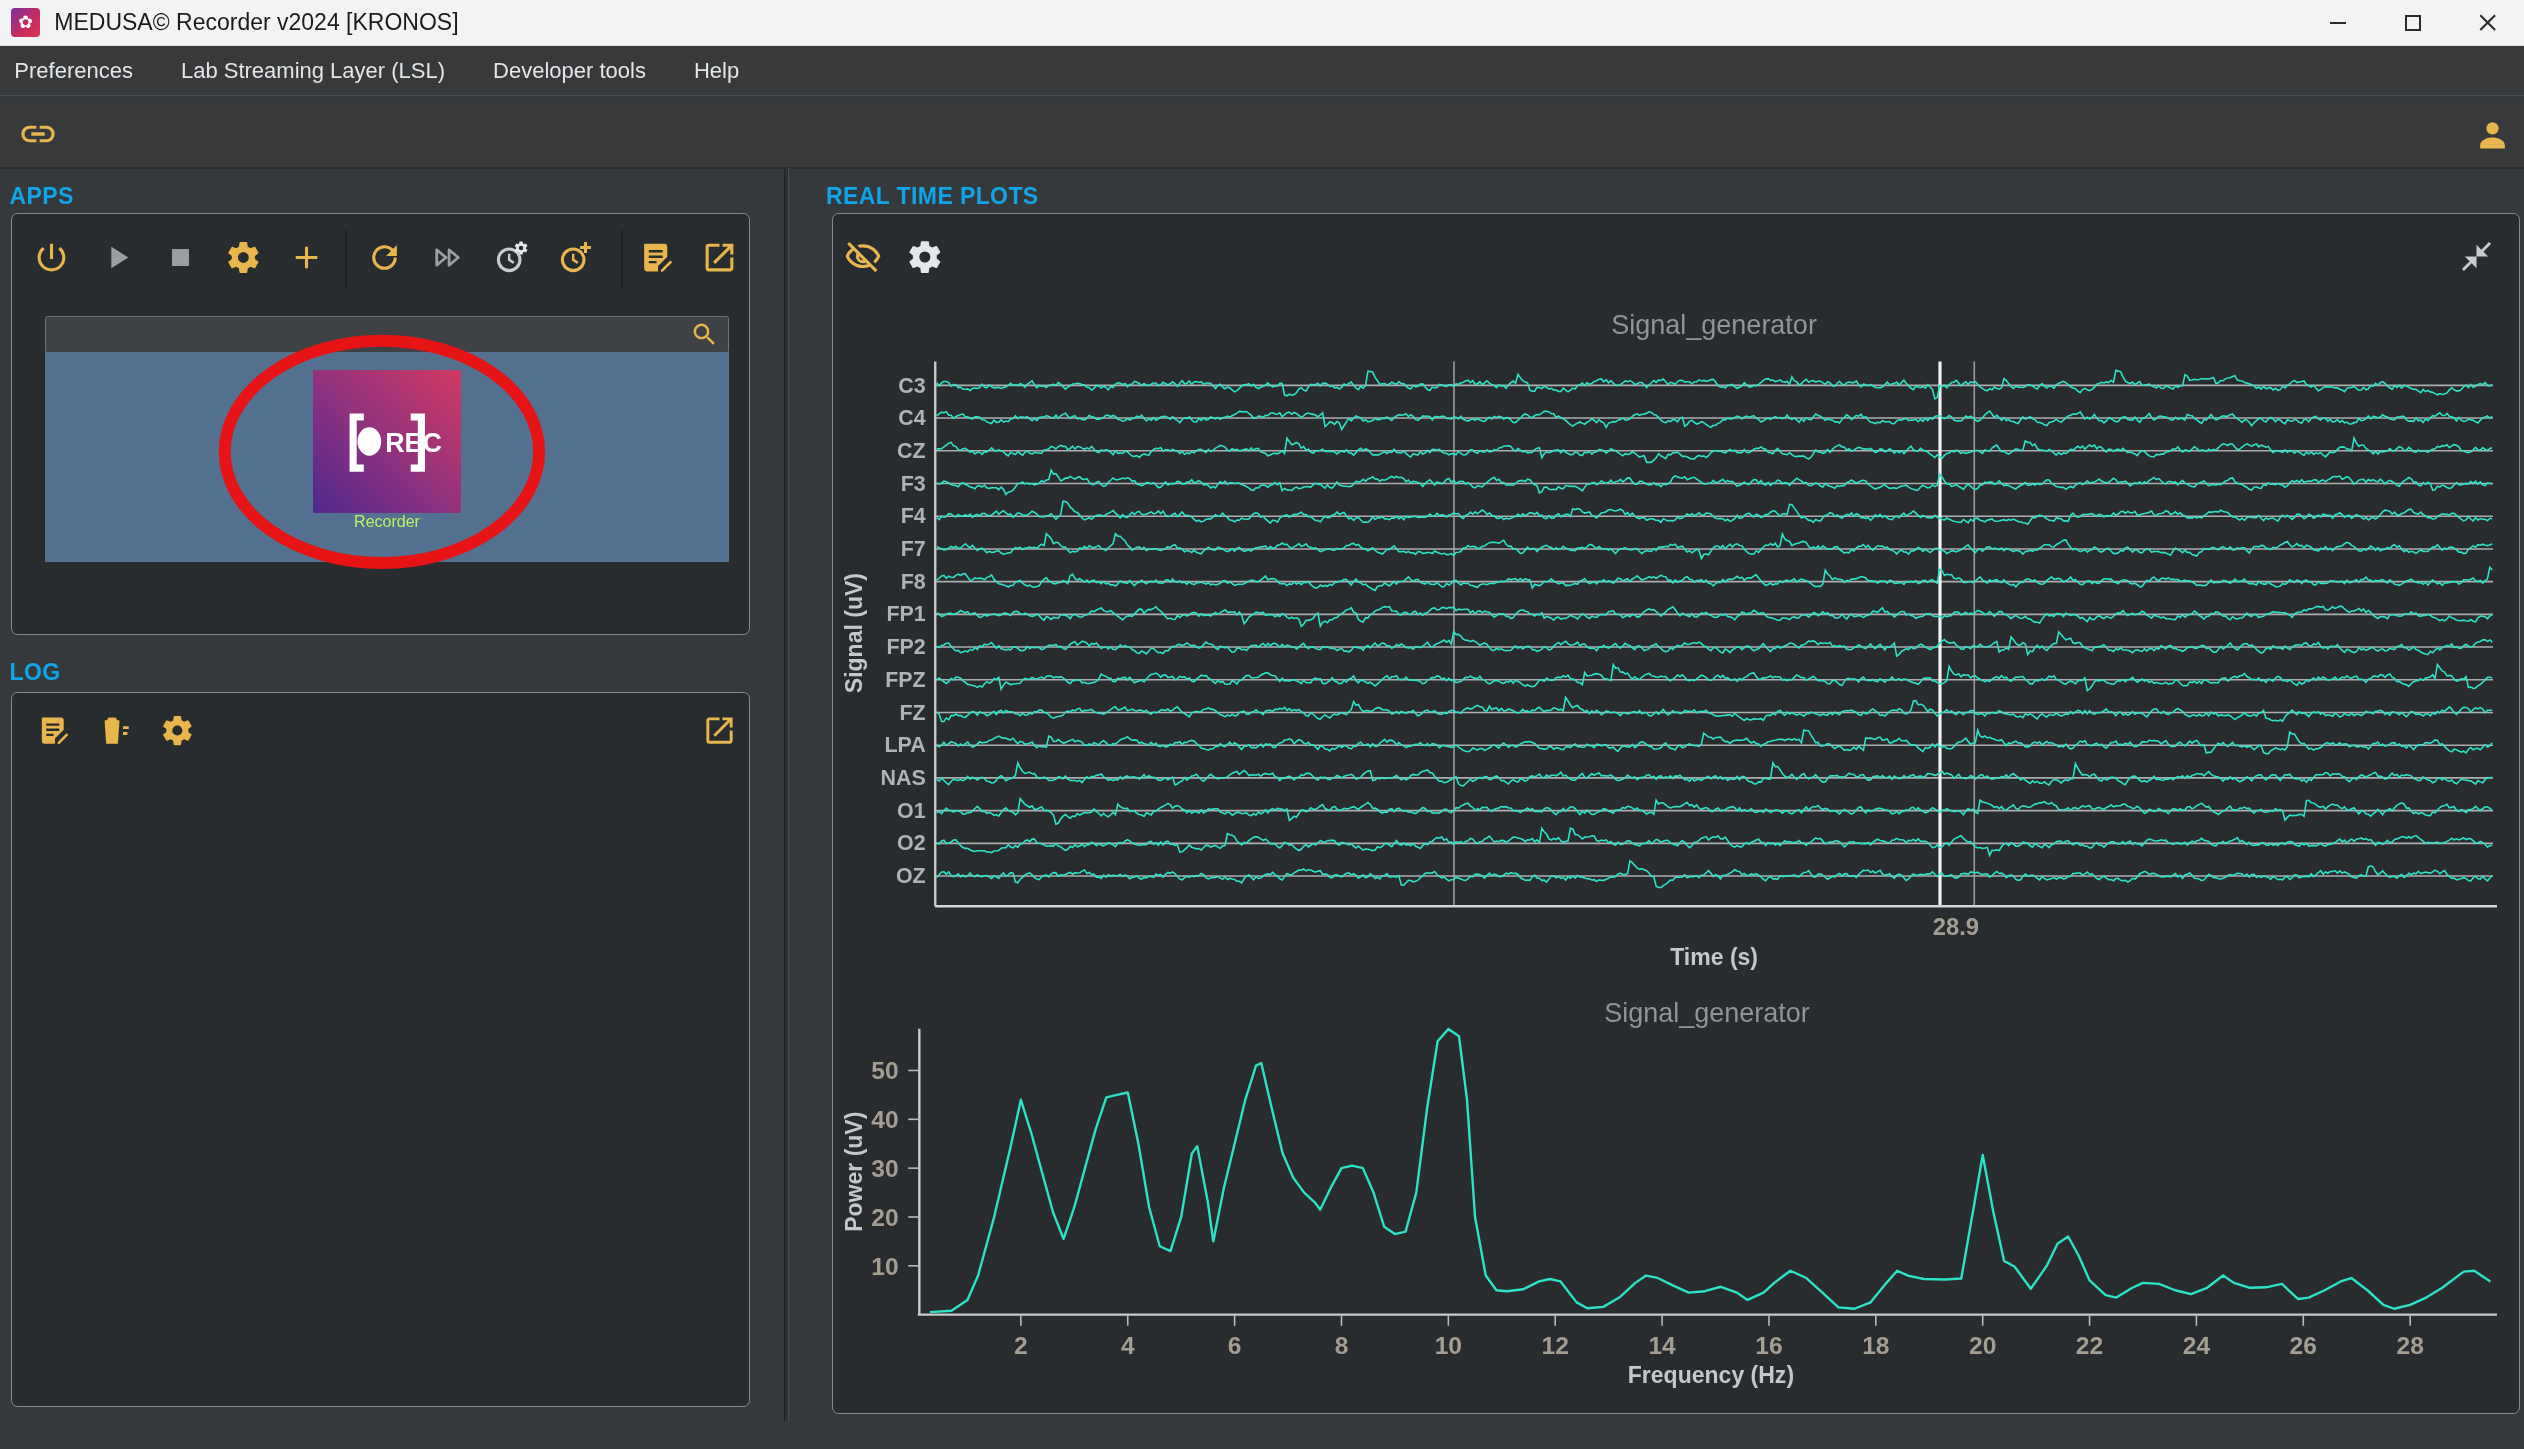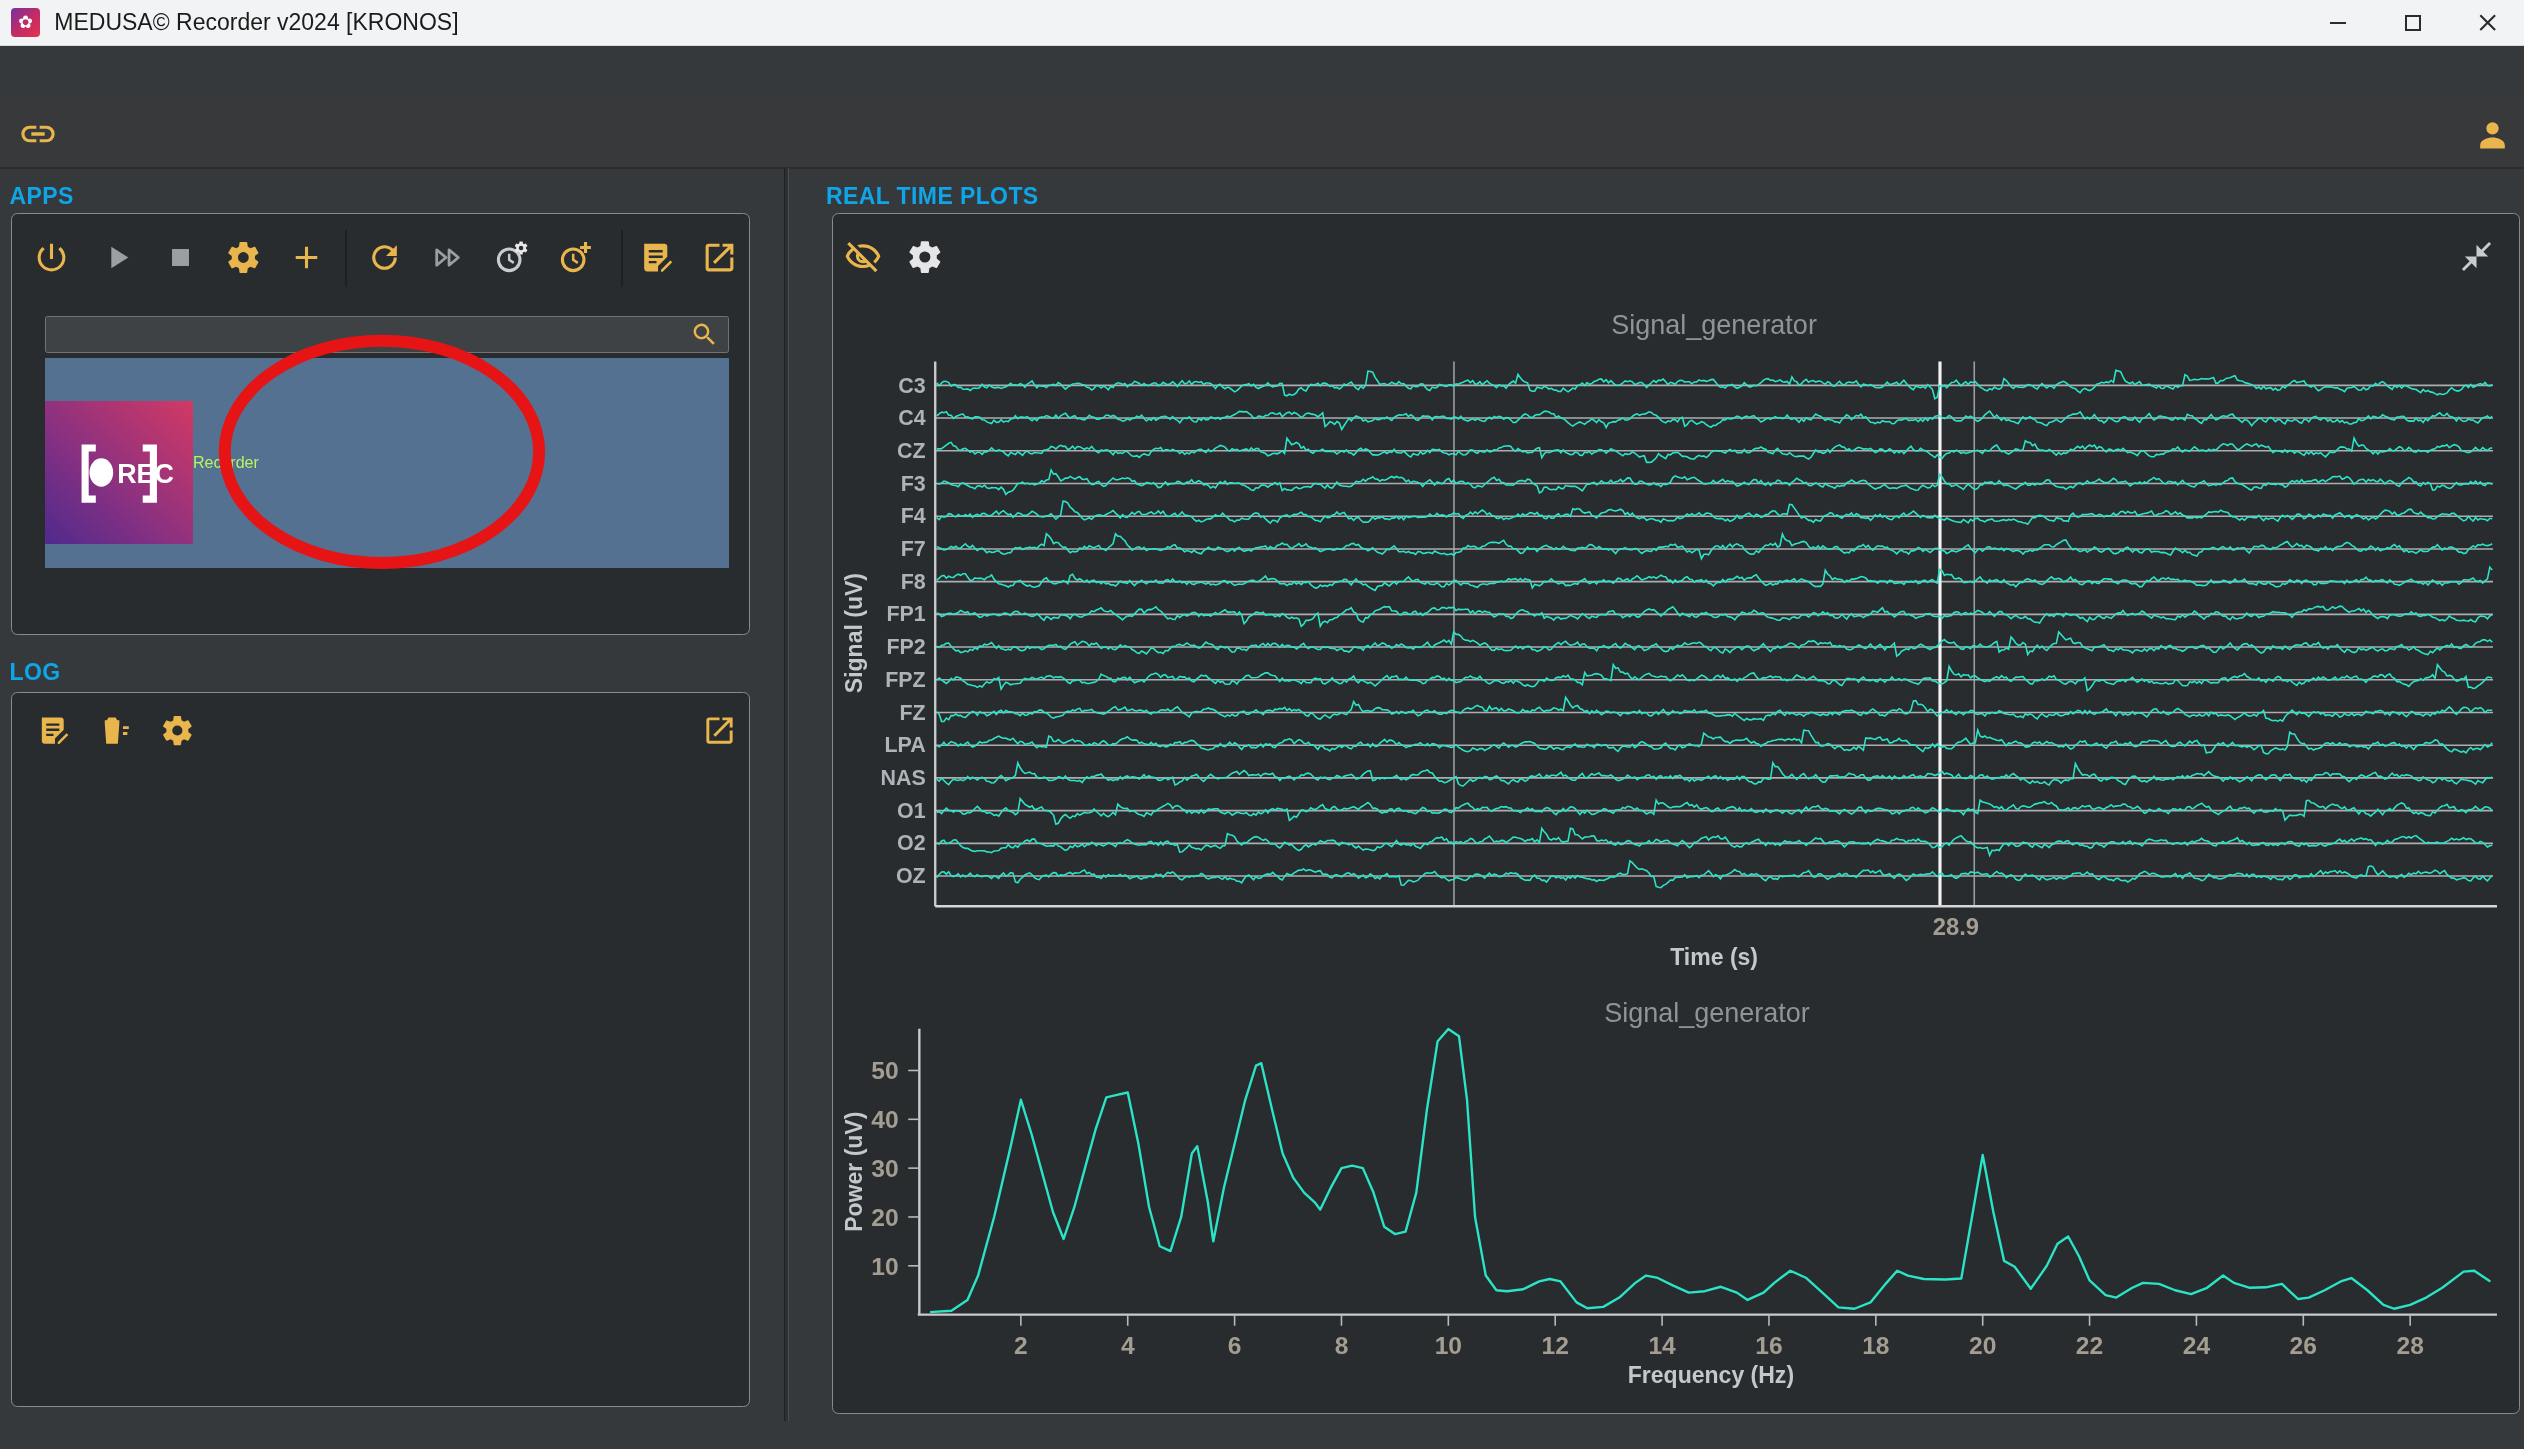--- a/index.html
+++ b/index.html
@@ -30,22 +30,22 @@
   .icon-btn { position:absolute; display:flex; align-items:center; justify-content:center; }
   
   .section-label { position:absolute; color:#0ea5e9; font-size:23px; font-weight:bold; letter-spacing:0.4px; }
   .panel-box { position:absolute; background:#292c2e; border:1.6px solid #878b8f; border-radius:6.4px; }
   .vsep { position:absolute; width:1.6px; background:#1e2021; }
   
   .search-box { position:absolute; left:33px; top:102px; width:684px; height:37px;
     background:#3e4245; border:0.8px solid #6f7377; border-radius:2.4px; display:flex; align-items:center; }
   .search-input { flex:1; background:transparent; border:none; outline:none; color:#dcdfe2;
     font-size:20.6px; padding:0 11px; font-family:"Liberation Sans", sans-serif; }
-  .app-area { position:absolute; left:33px; top:144px; width:684px; height:210px;
-    background:#547191; display:flex; flex-direction:row; align-items:center; }
+  .app-area { position:absolute; left:33px; top:138px; width:684px; height:210px;
+    background:#547191; display:flex; flex-direction:column; align-items:center; }
   .app-tile { width:148px; height:143px; margin-top:18px; border-radius:1.6px;
     background:linear-gradient(45deg,#4f2a8e 0%,#8c3180 45%,#d23a64 100%);
     display:flex; align-items:center; justify-content:center; }
   .app-tile-label { color:#bef264; font-size:16px; }
   
   .chart-svg { position:absolute; }
   svg text { font-family:"Liberation Sans", sans-serif; }
   
   #annotation-overlay { position:absolute; left:0; top:0; width:2525px; height:1450px;
     pointer-events:none; z-index:50; }
@@ -73,20 +73,26 @@
           </svg>
       </div>
       <div class="win-btn">
         <svg width="25.4" height="25.4" viewBox="0 0 24 24">
             <path d="M5 5l14 14M19 5L5 19" stroke="#2b2b2b" stroke-width="2" fill="none"></path>
           </svg>
       </div>
     </div>
   </div>
 
+  <div class="menubar">
+    <div class="menu-item">Preferences</div>
+    <div class="menu-item">Lab Streaming Layer (LSL)</div>
+    <div class="menu-item">Developer tools</div>
+    <div class="menu-item">Help</div>
+  </div>
 
   <div class="topbar">
     <div class="icon-btn" style="left:17.5px; top:16px;">
       <svg width="40" height="40" viewBox="0 0 24 24">
         <path fill="#e9b54d" d="M3.9 12a3.1 3.1 0 0 1 3.1-3.1h4V7H7a5 5 0 0 0 0 10h4v-1.9H7A3.1 3.1 0 0 1 3.9 12zm4.1 1h8v-2H8v2zm9-6h-4v1.9h4a3.1 3.1 0 0 1 0 6.2h-4V17h4a5 5 0 0 0 0-10z"></path>
       </svg>
     </div>
     <div class="icon-btn" style="left:2474px; top:17.5px;">
       <svg width="37" height="37" viewBox="0 0 24 24">
         <path fill="#e9b54d" d="M12 12a4 4 0 1 0-4-4 4 4 0 0 0 4 4zm0 2c-3.33 0-8 1.67-8 5v2h16v-2c0-3.33-4.67-5-8-5z"></path>

